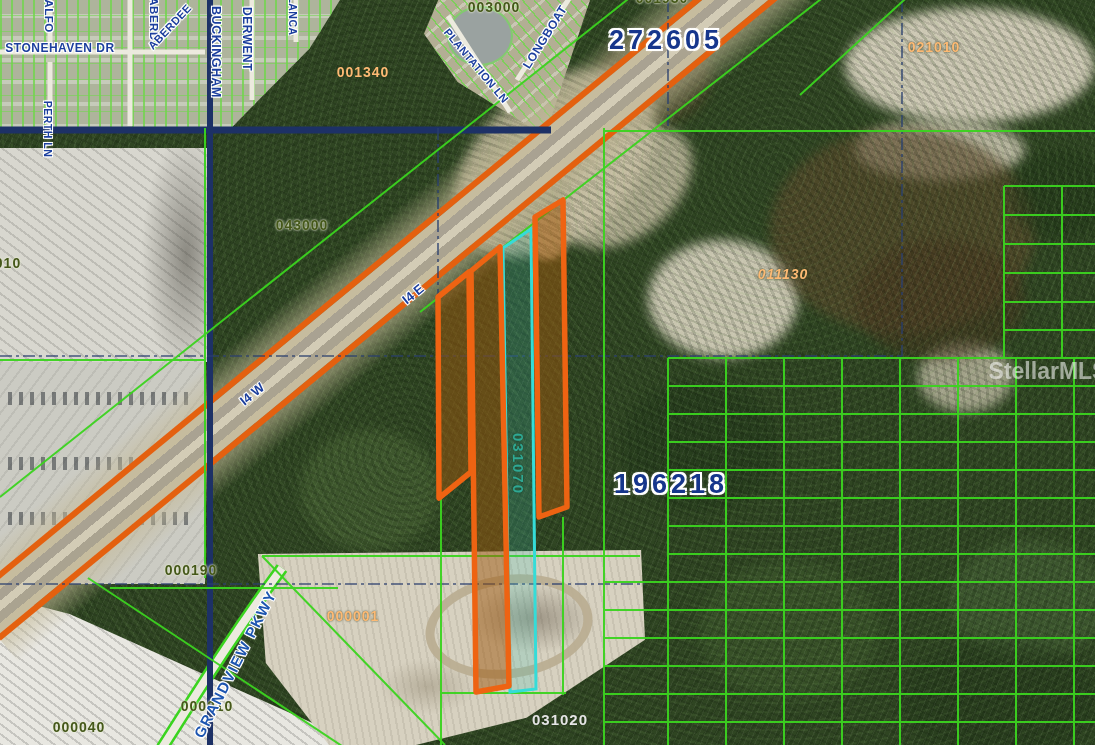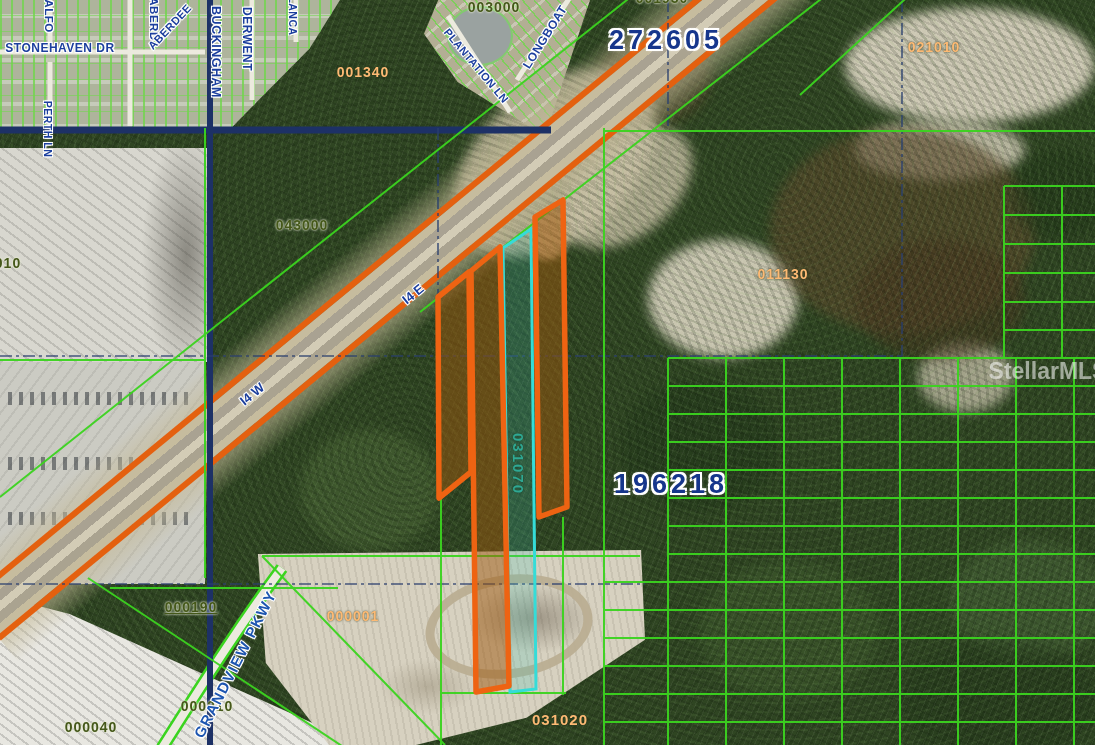--- a/index.html
+++ b/index.html
@@ -71,21 +71,21 @@
     transform:translate(-50%,-50%);line-height:1;}
   .navy{color:#1c3f9e;text-shadow:-1px -1px 0 #fff,1px -1px 0 #fff,-1px 1px 0 #fff,1px 1px 0 #fff,0 0 3px #fff;}
   .street{font-size:11.5px;letter-spacing:.5px;}
   .hwy{font-size:13px;}
   .pkwy{font-size:15px;letter-spacing:1.5px;color:#1d55b0;}
   .section{font-size:27px;letter-spacing:4px;color:#16368c;
     text-shadow:-2px -2px 0 #fff,2px -2px 0 #fff,-2px 2px 0 #fff,2px 2px 0 #fff,0 0 4px #fff;}
   .parcel{font-size:14px;letter-spacing:1px;}
   .olive{color:#45581a;text-shadow:0 0 2px rgba(238,242,218,.95),0 0 3px rgba(238,242,218,.8);}
   .pale{color:#fdba74;text-shadow:0 0 2px rgba(30,45,18,.85);}
-  .grey{color:#fdba74;font-size:15px;text-shadow:0 0 2px rgba(30,40,25,.6);}
+  .grey{color:#e5e5e5;font-size:15px;text-shadow:0 0 2px rgba(30,40,25,.6);}
   .teal{color:#2fa893;font-size:15px;letter-spacing:2px;text-shadow:0 0 2px rgba(8,38,28,.55);}
   #watermark{color:rgba(255,255,255,.55);font-size:23px;font-weight:bold;z-index:40;text-shadow:none;}
   svg.lines{position:absolute;left:0;top:0;z-index:20;}
 </style>
 </head>
 <body>
 
 <div id="map-root">
 
   <div class="blob" style="left:845px;top:8px;width:250px;height:115px;background:#d6d0bc;opacity:.95;"></div>
@@ -223,22 +223,22 @@
   <div class="lbl navy pkwy" style="left:235px;top:664px;transform:translate(-50%,-50%) rotate(-63deg);">GRANDVIEW PKWY</div>
   <div class="lbl navy hwy" style="left:413px;top:294px;transform:translate(-50%,-50%) rotate(-39deg);">I4 E</div>
   <div class="lbl navy hwy" style="left:252px;top:394px;transform:translate(-50%,-50%) rotate(-39deg);">I4 W</div>
   <div class="lbl section" style="left:666px;top:40px;">272605</div>
   <div class="lbl section" style="left:671px;top:484px;">196218</div>
   <div class="lbl olive parcel" style="left:662px;top:-2px;">001930</div>
   <div class="lbl olive parcel" style="left:494px;top:7px;">003000</div>
   <div class="lbl pale parcel" style="left:351px;top:72px;margin-left:12px;">001340</div>
   <div class="lbl pale parcel" style="left:934px;top:47px;">021010</div>
   <div class="lbl olive parcel" style="left:302px;top:225px;">043000</div>
-  <div class="lbl pale parcel" style="left:783px;top:274px;">011130</div>
-  <div class="lbl olive parcel" style="left:191px;top:607px;text-decoration:underline;">000190</div>
+  <div class="lbl pale parcel" style="left:783px;top:274px;font-style:italic;">011130</div>
+  <div class="lbl olive parcel" style="left:191px;top:570px;">000190</div>
   <div class="lbl pale parcel" style="left:353px;top:616px;">000001</div>
-  <div class="lbl olive parcel" style="left:91px;top:727px;">000040</div>
+  <div class="lbl olive parcel" style="left:79px;top:727px;">000040</div>
   <div class="lbl teal parcel" style="left:518px;top:464px;transform:translate(-50%,-50%) rotate(90deg);">031070</div>
   <div class="lbl grey parcel" style="left:560px;top:719px;">031020</div>
   <div class="lbl olive parcel" style="left:8px;top:263px;">010</div>
   <div class="lbl" id="watermark" style="left:1048px;top:371px;">StellarMLS</div>
 
 </div>
 
 </body></html>

